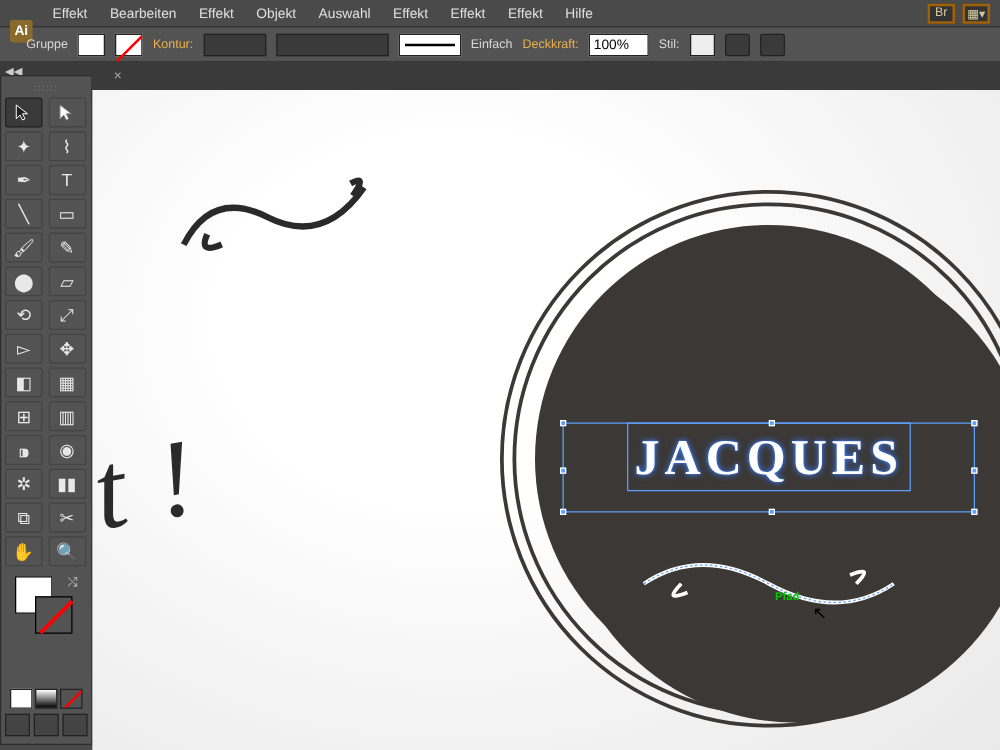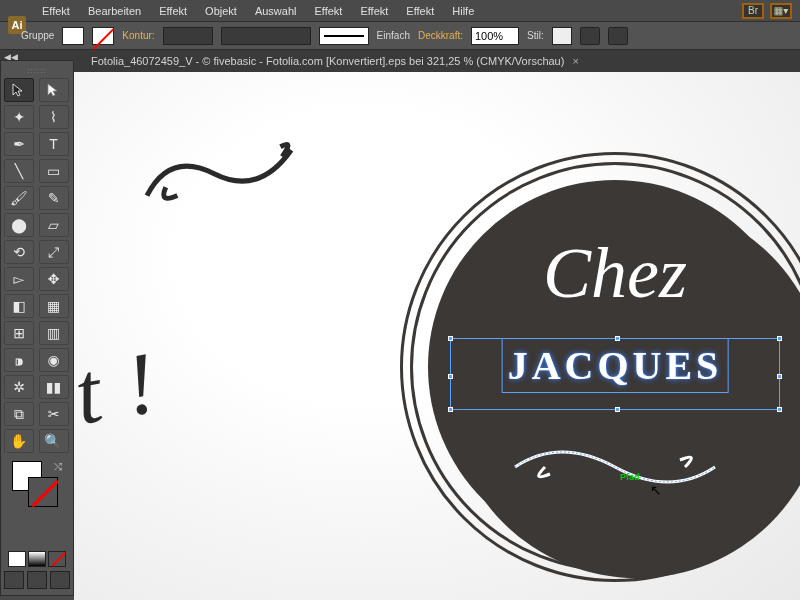--- a/index.html
+++ b/index.html
@@ -109,21 +109,20 @@
   <span class="ctl-lbl">Stil:</span>
   <div class="style-prev"></div>
   <div class="icon-btn"></div>
   <div class="icon-btn"></div>
 </div>
 
 <div class="collapse">◀◀</div>
 
 <div class="tabbar">
   <div class="doc-tab">
-    <span>Fotolia_46072459_V - © fivebasic - Fotolia.com [Konvertiert].eps bei 321,25 % (CMYK/Vorschau)</span>
     <span class="close-x">×</span>
   </div>
 </div>
 
 <div class="toolbox">
   <div class="tool-handle">
       <span>::::::</span>
     </div>
   <div class="tool-grid">
     <div class="tool sel">
@@ -201,21 +200,20 @@
     </svg>
     <svg viewBox="0 0 200 200" style="position:absolute;inset:22px">
       <g fill="#3b3835">
         <circle cx="100" cy="100" r="88"></circle>
       </g>
       <g fill="#3b3835" id="spikes">
           <path d="M 188 100 L 195.79445663090593 106.27870040609373 L 187.24714780089533 111.48630491536454 Z M 187.24714780089533 111.48630491536454 L 194.15538691871012 118.72867091354831 L 185.001472713438 122.77607596902183 Z M 185.001472713438 122.77607596902183 L 190.90529243153014 130.85818866910353 L 181.30139886099323 133.6761420481279 Z M 181.30139886099323 133.6761420481279 L 186.0997831871381 142.45971426102412 L 176.2102355330306 144 Z M 176.2102355330306 144 L 179.82108278104434 153.3347423698818 L 169.8150939456287 153.5710057527674 Z M 169.8150939456287 153.5710057527674 L 172.17662151798183 163.2971982496066 L 162.22539674441617 162.22539674441617 Z M 162.22539674441617 162.22539674441617 L 163.29719824960662 172.1766215179818 L 153.5710057527674 169.8150939456287 Z M 153.5710057527674 169.8150939456287 L 153.33474236988184 179.82108278104434 L 144 176.21023553303058 Z M 144 176.21023553303058 L 142.45971426102412 186.0997831871381 L 133.6761420481279 181.30139886099323 Z M 133.6761420481279 181.30139886099323 L 130.85818866910353 190.90529243153014 L 122.77607596902183 185.001472713438 Z M 122.77607596902183 185.001472713438 L 118.72867091354831 194.15538691871012 L 111.48630491536456 187.24714780089533 Z M 111.48630491536456 187.24714780089533 L 106.27870040609373 195.79445663090593 L 100 188 Z M 100 188 L 93.72129959390625 195.79445663090593 L 88.51369508463549 187.24714780089533 Z M 88.51369508463549 187.24714780089533 L 81.27132908645169 194.15538691871012 L 77.22392403097817 185.001472713438 Z M 77.22392403097817 185.001472713438 L 69.1418113308965 190.90529243153014 L 66.3238579518721 181.30139886099323 Z M 66.3238579518721 181.30139886099323 L 57.54028573897589 186.0997831871381 L 56.00000000000002 176.2102355330306 Z M 56.00000000000002 176.2102355330306 L 46.66525763011821 179.82108278104437 L 46.42899424723258 169.8150939456287 Z M 46.42899424723258 169.8150939456287 L 36.70280175039339 172.17662151798183 L 37.77460325558383 162.22539674441617 Z M 37.77460325558383 162.22539674441617 L 27.823378482018185 163.29719824960662 L 30.18490605437131 153.57100575276743 Z M 30.18490605437131 153.57100575276743 L 20.178917218955647 153.3347423698818 L 23.789764466969388 144 Z M 23.789764466969388 144 L 13.900216812861927 142.45971426102412 L 18.69860113900677 133.6761420481279 Z M 18.69860113900677 133.6761420481279 L 9.094707568469858 130.85818866910353 L 14.998527286561995 122.77607596902185 Z M 14.998527286561995 122.77607596902185 L 5.844613081289879 118.72867091354834 L 12.75285219910468 111.48630491536454 Z M 12.75285219910468 111.48630491536454 L 4.205543369094073 106.27870040609373 L 12 100.00000000000001 Z M 12 100.00000000000001 L 4.205543369094073 93.72129959390628 L 12.75285219910468 88.51369508463544 Z M 12.75285219910468 88.51369508463544 L 5.844613081289879 81.27132908645169 L 14.99852728656198 77.22392403097821 Z M 14.99852728656198 77.22392403097821 L 9.094707568469858 69.1418113308965 L 18.698601139006755 66.3238579518721 Z M 18.698601139006755 66.3238579518721 L 13.900216812861913 57.540285738975896 L 23.7897644669694 55.99999999999999 Z M 23.7897644669694 55.99999999999999 L 20.178917218955633 46.66525763011821 L 30.184906054371282 46.42899424723261 Z M 30.184906054371282 46.42899424723261 L 27.823378482018157 36.70280175039339 L 37.774603255583806 37.77460325558383 Z M 37.774603255583806 37.77460325558383 L 36.70280175039337 27.823378482018185 L 46.428994247232566 30.184906054371325 Z M 46.428994247232566 30.184906054371325 L 46.66525763011819 20.17891721895566 L 55.99999999999996 23.789764466969416 Z M 55.99999999999996 23.789764466969416 L 57.54028573897587 13.900216812861927 L 66.32385795187204 18.698601139006783 Z M 66.32385795187204 18.698601139006783 L 69.14181133089647 9.094707568469858 L 77.22392403097818 14.998527286561995 Z M 77.22392403097818 14.998527286561995 L 81.27132908645164 5.844613081289893 L 88.51369508463546 12.75285219910468 Z M 88.51369508463546 12.75285219910468 L 93.7212995939063 4.205543369094073 L 99.99999999999999 12 Z M 99.99999999999999 12 L 106.27870040609366 4.205543369094059 L 111.48630491536451 12.75285219910468 Z M 111.48630491536451 12.75285219910468 L 118.72867091354831 5.844613081289879 L 122.77607596902179 14.99852728656198 Z M 122.77607596902179 14.99852728656198 L 130.8581886691035 9.094707568469858 L 133.67614204812793 18.698601139006783 Z M 133.67614204812793 18.698601139006783 L 142.4597142610241 13.900216812861913 L 144 23.7897644669694 Z M 144 23.7897644669694 L 153.33474236988178 20.178917218955633 L 153.5710057527674 30.18490605437131 Z M 153.5710057527674 30.18490605437131 L 163.29719824960662 27.8233784820182 L 162.22539674441617 37.774603255583806 Z M 162.22539674441617 37.774603255583806 L 172.1766215179818 36.702801750393334 L 169.8150939456287 46.428994247232566 Z M 169.8150939456287 46.428994247232566 L 179.82108278104434 46.66525763011819 L 176.21023553303058 55.99999999999996 Z M 176.21023553303058 55.99999999999996 L 186.0997831871381 57.54028573897587 L 181.30139886099323 66.32385795187204 Z M 181.30139886099323 66.32385795187204 L 190.90529243153014 69.14181133089646 L 185.001472713438 77.22392403097818 Z M 185.001472713438 77.22392403097818 L 194.15538691871012 81.27132908645164 L 187.24714780089533 88.51369508463546 Z M 187.24714780089533 88.51369508463546 L 195.79445663090593 93.7212995939063 L 188 99.99999999999997 Z " fill="#3b3835"></path>
         </g>
     </svg>
     <div class="seal"></div>
-    <div class="chez">Chez</div>
     <div class="jacques">JACQUES</div>
     <div class="sel-box h1">
       <div class="handle" style="left:-3px;top:-3px"></div>
       <div class="handle" style="right:-3px;top:-3px"></div>
       <div class="handle" style="left:-3px;bottom:-3px"></div>
       <div class="handle" style="right:-3px;bottom:-3px"></div>
       <div class="handle" style="left:50%;top:-3px"></div>
       <div class="handle" style="left:50%;bottom:-3px"></div>
       <div class="handle" style="left:-3px;top:50%"></div>
       <div class="handle" style="right:-3px;top:50%"></div>

